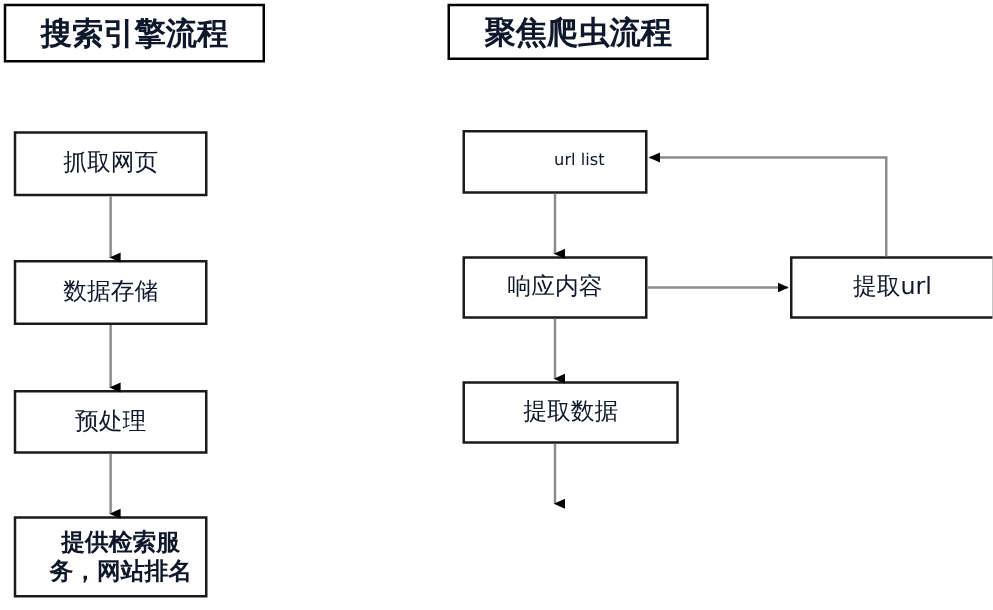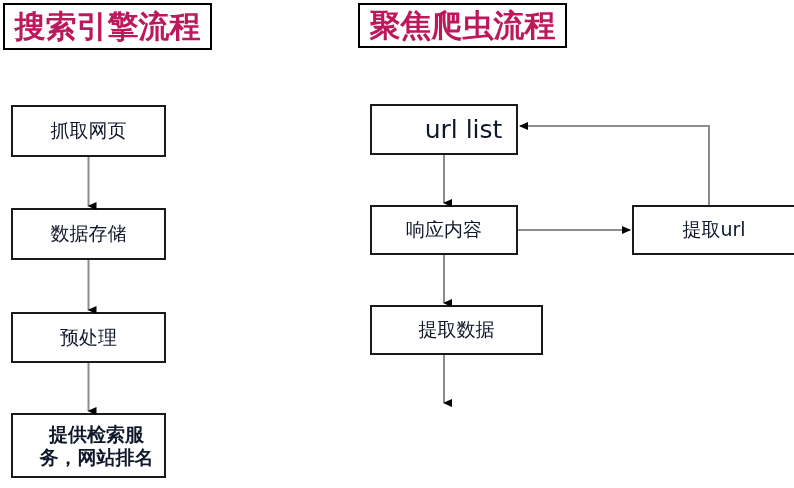--- a/index.html
+++ b/index.html
@@ -30,24 +30,24 @@
     box-sizing: border-box;
     border: 2px solid #000000;
     background: #ffffff;
     display: flex;
     align-items: center;
     justify-content: center;
   }
   .title-text {
     font-family: "DejaVu Serif", "Liberation Serif", serif;
     font-weight: bold;
-    font-size: 31px;
+    font-size: 25px;
     line-height: 1;
     letter-spacing: 0px;
-    color: #be185d;
+    color: #0f172a;
     white-space: nowrap;
   }
 
   
   .node {
     position: absolute;
     box-sizing: border-box;
     border: 2px solid #1a1a1a;
     background: #ffffff;
     display: flex;
@@ -61,21 +61,21 @@
     color: #0f172a;
     white-space: pre-line;
     padding: 0 4px;
   }
   .node.two-line .node-label {
     font-size: 19px;
     font-weight: 600;
     line-height: 1.16;
   }
   .node.latin .node-label {
-    font-size: 25px;
+    font-size: 13px;
     margin-left: 39px;
   }
 
   
   #connectors {
     position: absolute;
     left: 0;
     top: 0;
     width: 794px;
     height: 488px;

